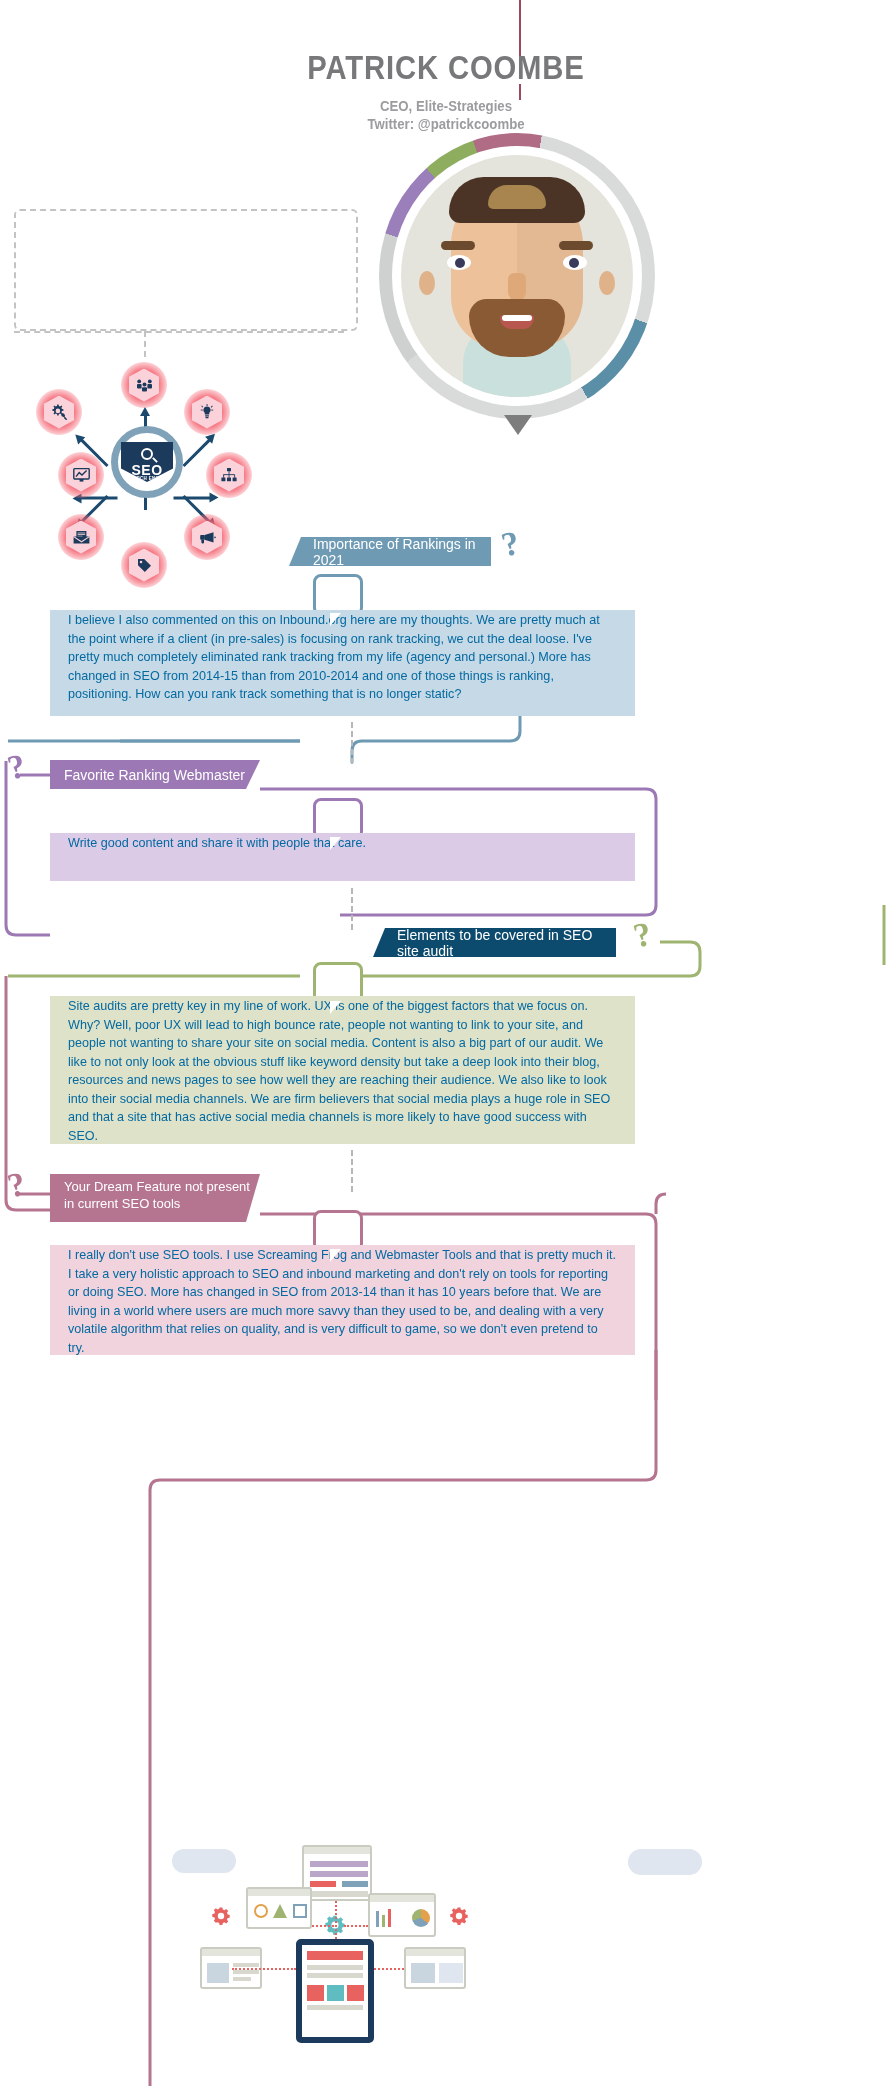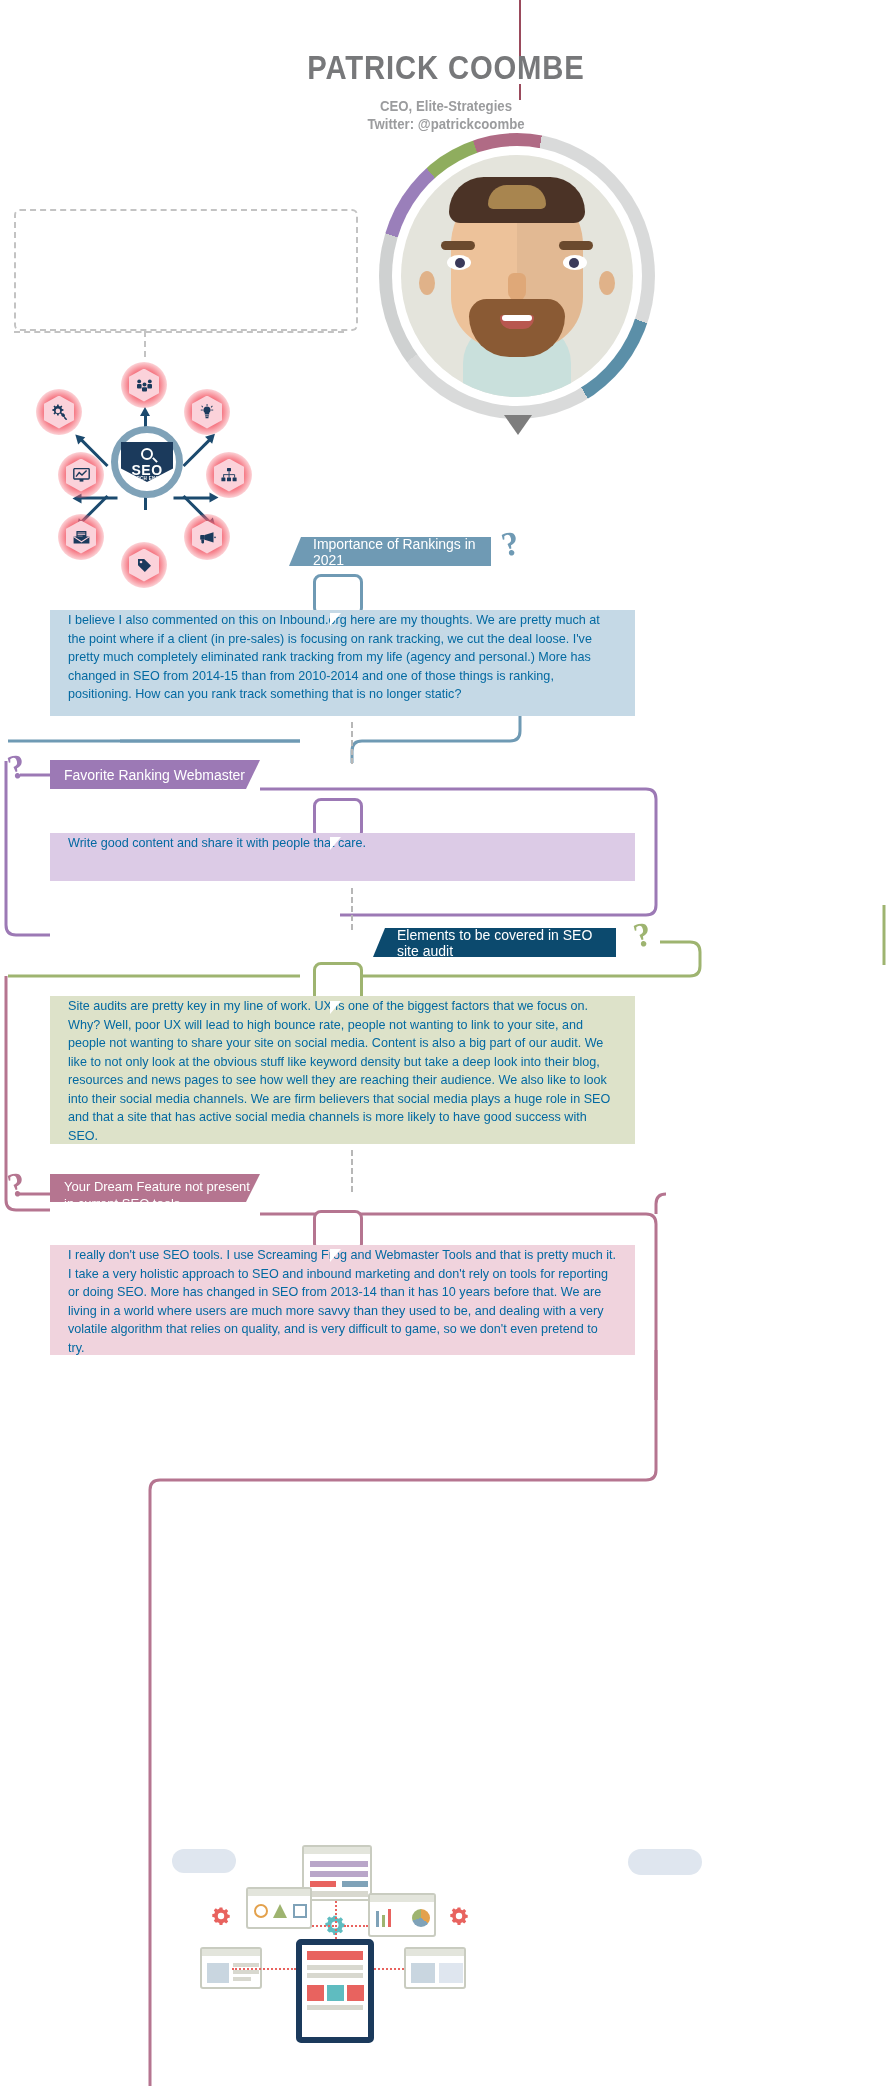--- a/index.html
+++ b/index.html
@@ -271,21 +271,21 @@
     align-items: center;
     color: #ffffff;
     font-size: 14px;
     padding-left: 24px;
     clip-path: polygon(12px 0, 100% 0, 100% 100%, 0 100%);
   }
   .ribbon.right-cut {
     clip-path: polygon(0 0, 100% 0, calc(100% - 14px) 100%, 0 100%);
     padding-left: 14px;
   }
-  .ribbon.two-line { height: 28px; display:block; padding-top:4px; line-height:17px; }
+  .ribbon.two-line { height: 48px; display:block; padding-top:4px; line-height:17px; }
 
   
   .panel {
     position: absolute;
     font-size: 12.6px;
     line-height: 18.5px;
     color: #0369a1;
     padding: 1px 18px;
   }
 

